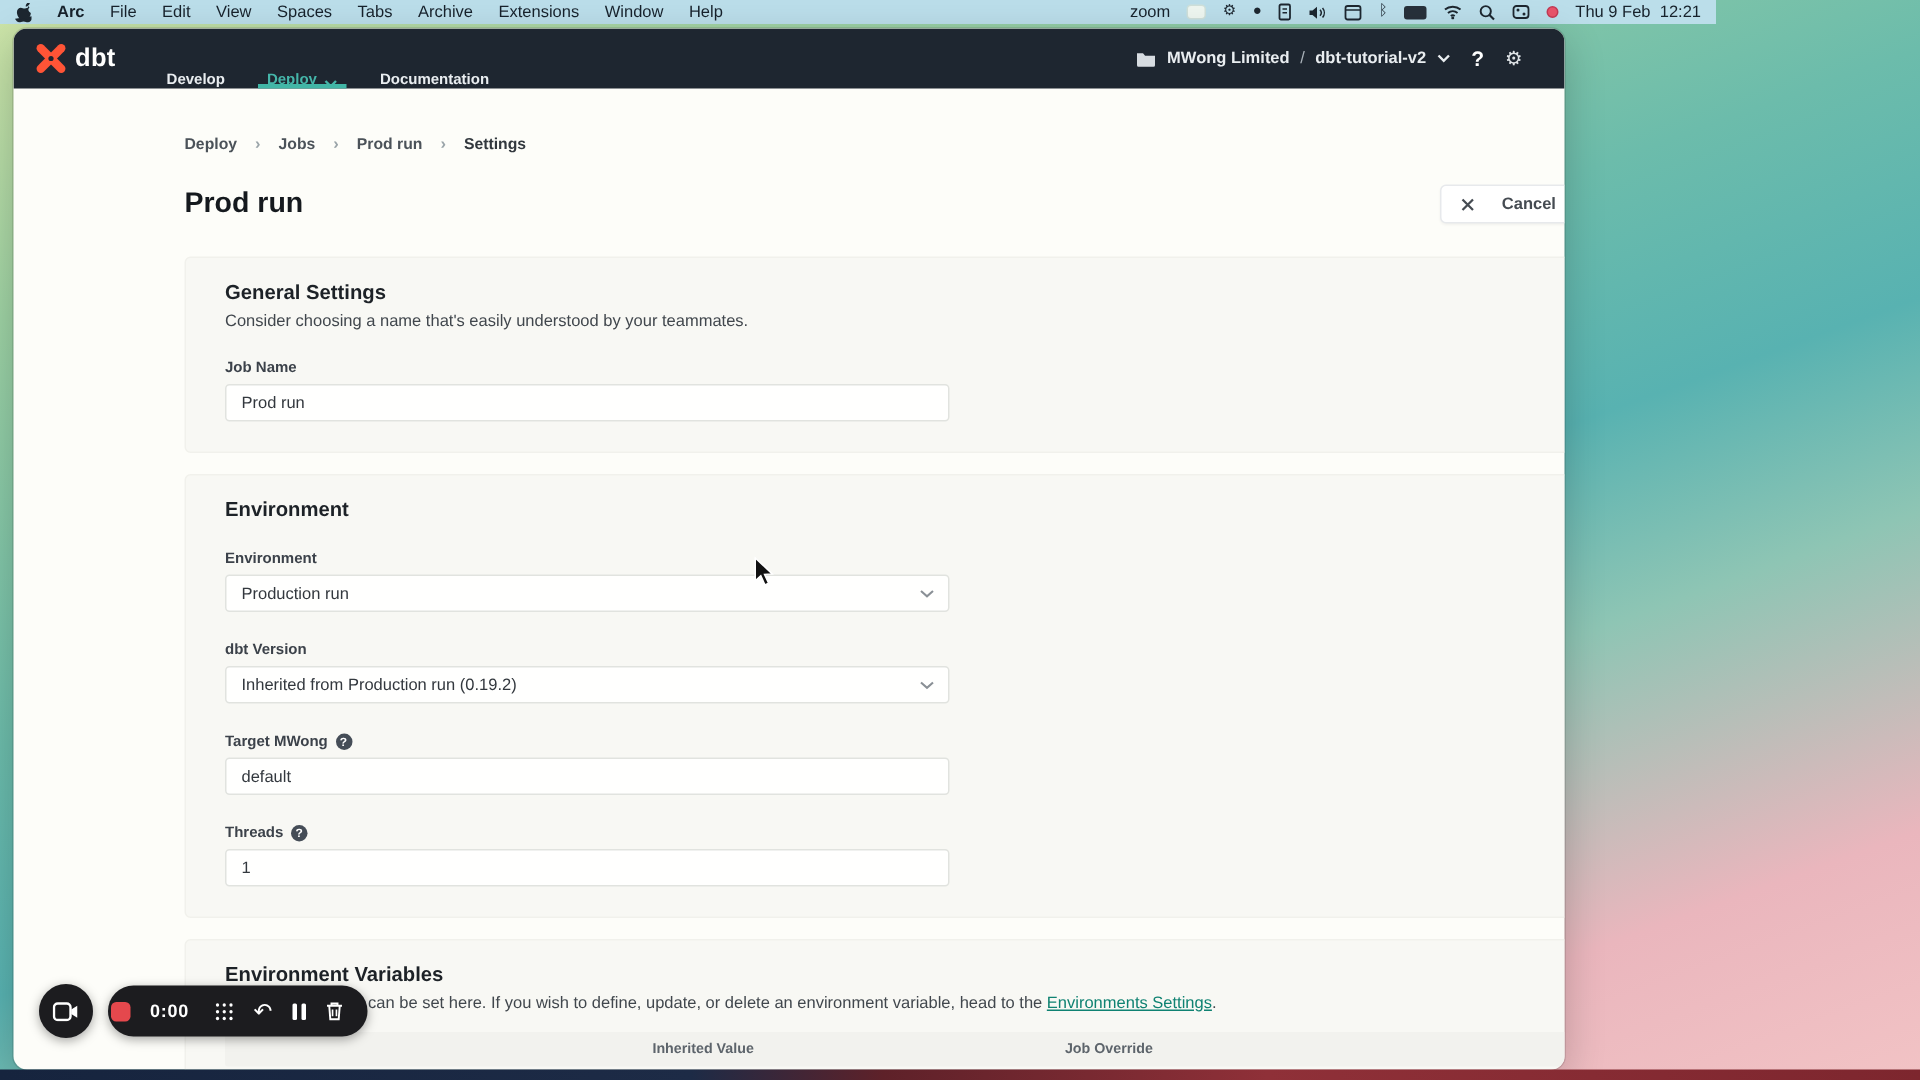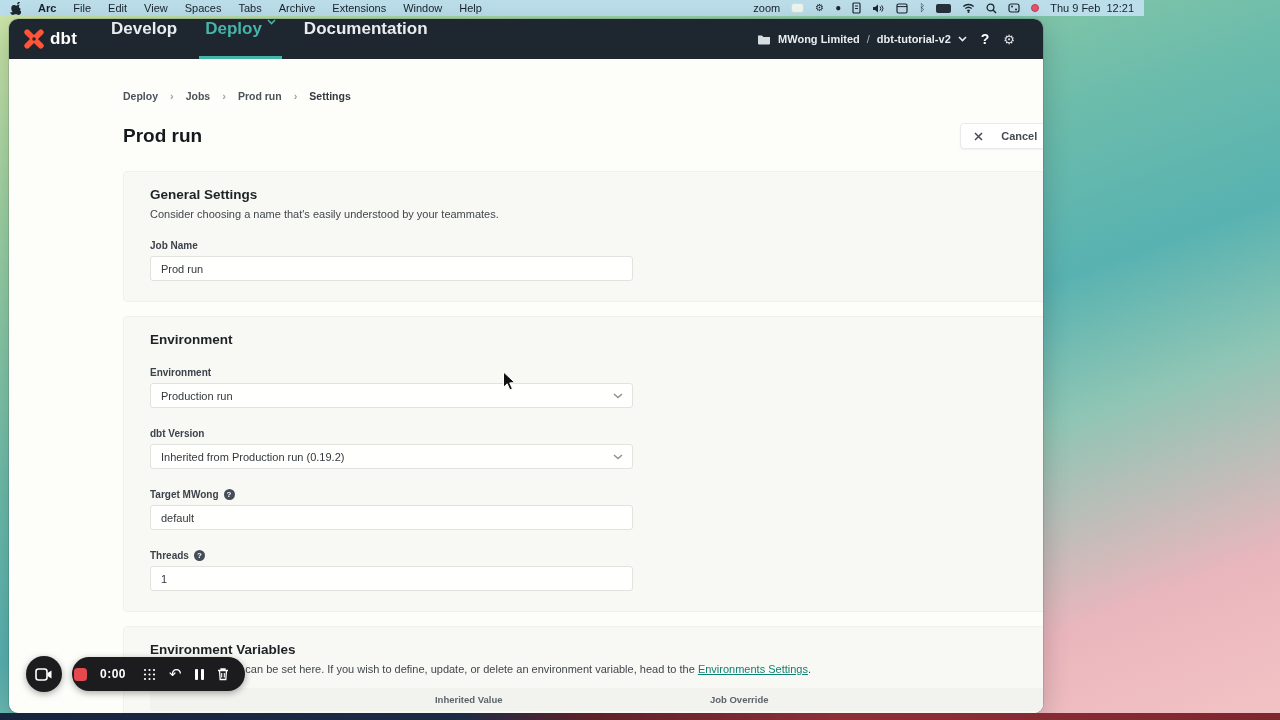--- a/index.html
+++ b/index.html
@@ -22,22 +22,22 @@
   .inputpill{width:15px;height:9px;border-radius:2px;background:#27313b;}
   .recdot{width:8px;height:8px;border-radius:50%;background:#e8536a;border:1px solid #c23a54;}
   .mb-clock{font-size:11px;color:#17222c;white-space:pre;}
   
   .window{position:absolute;left:9px;top:19px;width:1034px;height:694px;border-radius:9px;overflow:hidden;
     background:#fdfdf9;box-shadow:0 0 0 1px rgba(0,0,0,.10),0 8px 28px rgba(0,0,0,.20);display:flex;flex-direction:column;}
   
   .dbtnav{height:40px;background:#1e2630;display:flex;align-items:center;padding:0 28px 0 12px;flex-shrink:0;}
   .brand{display:flex;align-items:center;gap:3px;margin-right:28px;}
   .brand-name{color:#fff;font-weight:700;font-size:17px;letter-spacing:.2px;}
-  .nav-item{position:relative;height:40px;display:flex;align-items:flex-start;gap:5px;padding:0 6px;margin-right:16px;
-    color:#e9edf0;font-size:17px;font-weight:700;cursor:pointer;}
+  .nav-item{position:relative;height:40px;display:flex;align-items:flex-end;gap:5px;padding:0 6px;margin-right:16px;
+    color:#e9edf0;font-size:10px;font-weight:700;cursor:pointer;}
   .nav-item.active{color:#45b5a9;}
   .nav-item.active::after{content:"";position:absolute;left:0;right:0;bottom:0;height:3px;background:#41b6a6;}
   .nav-right{margin-left:auto;display:flex;align-items:center;gap:14px;}
   .acct{display:flex;align-items:center;gap:7px;color:#e9edf0;font-size:11px;font-weight:700;cursor:pointer;justify-content:flex-end;}
   .acct .sep{color:#aab2ba;font-weight:400;}
   .nav-help{color:#fff;font-size:14px;font-weight:700;cursor:pointer;}
   .nav-gear{color:#dfe3e6;font-size:13px;cursor:pointer;}
   
   .page{flex:1;overflow:hidden;}
   .container{width:1020px;margin-left:114px;}

